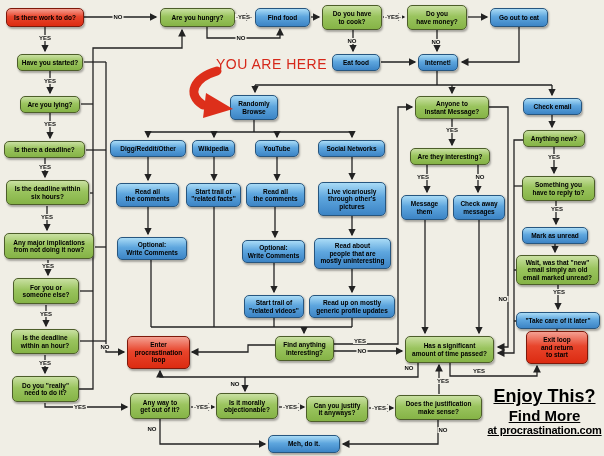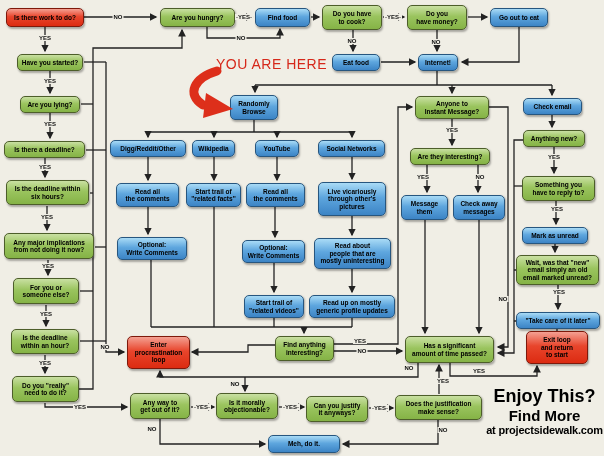--- a/index.html
+++ b/index.html
@@ -12,21 +12,21 @@
         font-size:6.5px;font-weight:bold;color:#000;line-height:1.15;
         white-space:pre-line;box-shadow:1px 1.5px 2px rgba(0,0,0,.3);padding:1px;box-sizing:border-box;}
   .green{background:linear-gradient(180deg,#c9e0a2 0%,#9ac45e 45%,#85b346 100%);border-color:#4d5e2a;}
   .blue{background:linear-gradient(180deg,#a9dbf6 0%,#5ea6de 45%,#3c84c5 100%);border-color:#27567f;}
   .red{background:linear-gradient(180deg,#f4a092 0%,#e8452c 45%,#dc2b11 100%);border-color:#7e190b;}
   .elabel{position:absolute;z-index:3;font-size:6px;font-weight:bold;color:#111;
           background:#f0eee5;padding:0 1px;transform:translate(-50%,-50%);white-space:nowrap;}
   #you-are-here{position:absolute;left:216px;top:56px;z-index:4;font-size:14px;font-weight:normal;
                 color:#d6281a;letter-spacing:.5px;white-space:nowrap;}
   #yah-arrow{position:absolute;left:0;top:0;z-index:4;pointer-events:none;}
-  #enjoy{position:absolute;left:485px;top:387px;width:119px;z-index:4;text-align:center;color:#000;}
+  #enjoy{position:absolute;left:485px;top:387px;width:119px;z-index:4;text-align:center;color:#000;text-decoration:underline;}
   #enjoy .big{font-size:18px;font-weight:bold;line-height:1.1;}
   #enjoy .mid{font-size:15px;font-weight:bold;line-height:1.15;}
   #enjoy .small{font-size:9px;font-weight:bold;line-height:1.1;}
   #enjoy .site{font-size:11px;font-weight:bold;line-height:1.15;letter-spacing:-0.2px;}
 </style>
 </head>
 <body>
 
 <div id="stage">
   <svg id="edges" width="604" height="456" viewBox="0 0 604 456">
@@ -247,15 +247,15 @@
   <div id="you-are-here">YOU ARE HERE</div>
 
   <svg id="yah-arrow" width="604" height="456" viewBox="0 0 604 456">
     <path d="M217,71 C194,78 186,94 203,105" stroke="#dd2f1b" stroke-width="9" fill="none" stroke-linecap="round"></path>
     <polygon points="206,93 233,109 203,118" fill="#dd2f1b"></polygon>
   </svg>
 
   <div id="enjoy">
     <div class="big">Enjoy This?</div>
     <div class="mid">Find More</div>
-    <div class="site">at projectsidewalk.com</div>
+    <div class="site">at procrastination.com</div>
   </div>
 </div>
 
 </body></html>

